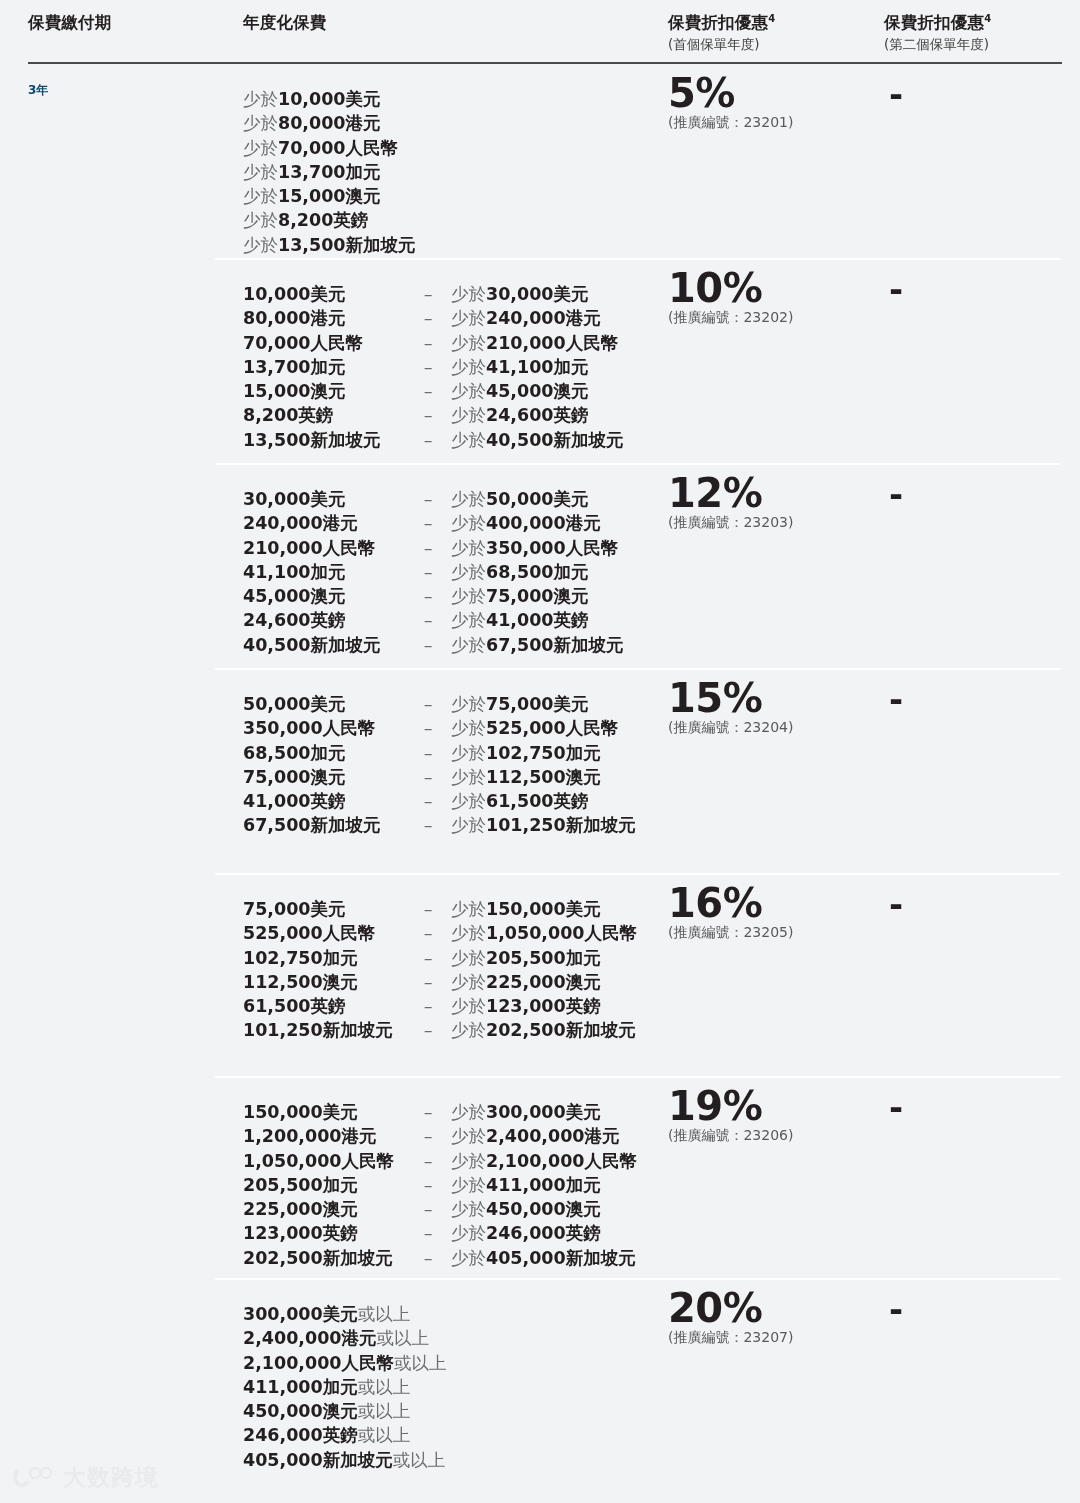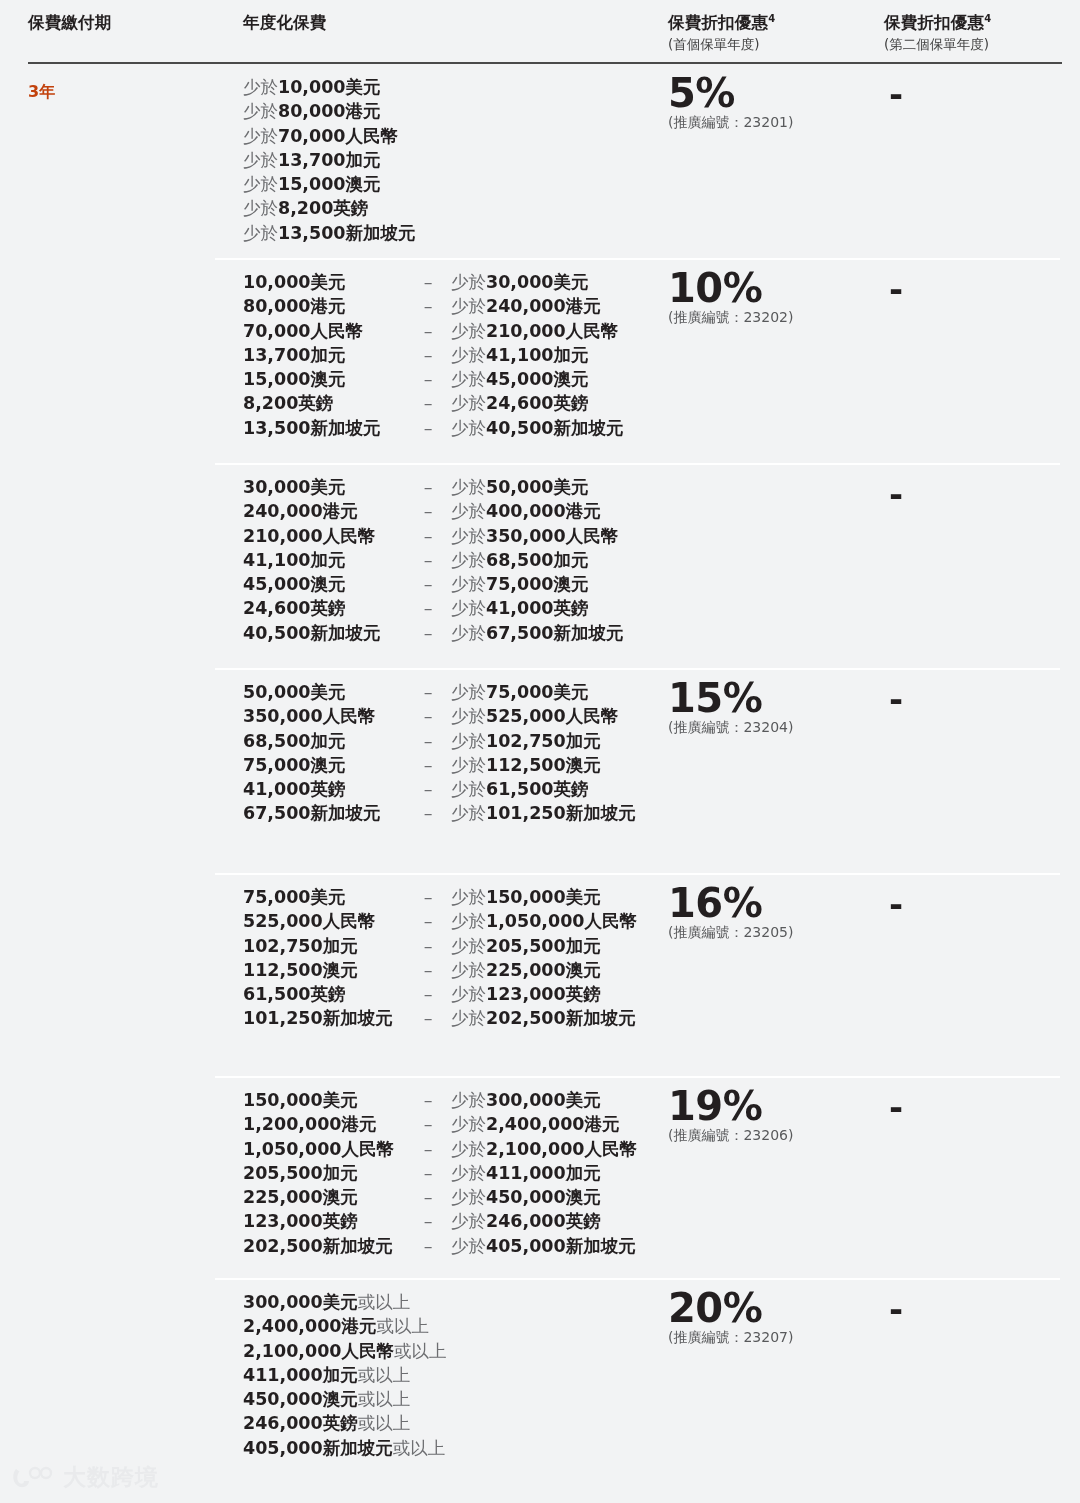--- a/index.html
+++ b/index.html
@@ -76,29 +76,29 @@
     top: 0;
     width: 845px;
     height: 2px;
     background: #ffffff;
   }
 
   .cell-term {
     position: absolute;
     left: 28px;
     top: 19px;
-    font-size: 16px;
-    font-weight: bold;
-    color: #c2410c;
+    font-size: 12px;
+    font-weight: bold;
+    color: #0c4a6e;
   }
 
   .cell-prem {
     position: absolute;
     left: 243px;
-    top: 12px;
+    top: 24px;
     font-size: 17.5px;
     line-height: 24.3px;
     white-space: nowrap;
   }
   .pline { display: block; height: 24.3px; }
   .pline .lo  { font-weight: bold; color: #231f20; }
   .pline .pre { font-weight: normal; color: #6d6e71; }
   .pline .suf { font-weight: normal; color: #6d6e71; }
   .pline .dash {
     display: inline-block;
@@ -224,20 +224,24 @@
         <div class="row-rule"></div>
         <div class="cell-prem">
           <span class="pline"><span class="c1"><span class="lo">30,000美元</span></span><span class="dash">–</span><span class="pre">少於</span><span class="lo">50,000美元</span></span>
           <span class="pline"><span class="c1"><span class="lo">240,000港元</span></span><span class="dash">–</span><span class="pre">少於</span><span class="lo">400,000港元</span></span>
           <span class="pline"><span class="c1"><span class="lo">210,000人民幣</span></span><span class="dash">–</span><span class="pre">少於</span><span class="lo">350,000人民幣</span></span>
           <span class="pline"><span class="c1"><span class="lo">41,100加元</span></span><span class="dash">–</span><span class="pre">少於</span><span class="lo">68,500加元</span></span>
           <span class="pline"><span class="c1"><span class="lo">45,000澳元</span></span><span class="dash">–</span><span class="pre">少於</span><span class="lo">75,000澳元</span></span>
           <span class="pline"><span class="c1"><span class="lo">24,600英鎊</span></span><span class="dash">–</span><span class="pre">少於</span><span class="lo">41,000英鎊</span></span>
           <span class="pline"><span class="c1"><span class="lo">40,500新加坡元</span></span><span class="dash">–</span><span class="pre">少於</span><span class="lo">67,500新加坡元</span></span>
         </div>
+        <div class="cell-disc1">
+          <div class="pct">12%</div>
+          <div class="promo">(推廣編號：23203)</div>
+        </div>
         <div class="cell-disc2">-</div>
       </div>
       <div class="row" style="height: 205px;">
         <div class="row-rule"></div>
         <div class="cell-prem">
           <span class="pline"><span class="c1"><span class="lo">50,000美元</span></span><span class="dash">–</span><span class="pre">少於</span><span class="lo">75,000美元</span></span>
           <span class="pline"><span class="c1"><span class="lo">350,000人民幣</span></span><span class="dash">–</span><span class="pre">少於</span><span class="lo">525,000人民幣</span></span>
           <span class="pline"><span class="c1"><span class="lo">68,500加元</span></span><span class="dash">–</span><span class="pre">少於</span><span class="lo">102,750加元</span></span>
           <span class="pline"><span class="c1"><span class="lo">75,000澳元</span></span><span class="dash">–</span><span class="pre">少於</span><span class="lo">112,500澳元</span></span>
           <span class="pline"><span class="c1"><span class="lo">41,000英鎊</span></span><span class="dash">–</span><span class="pre">少於</span><span class="lo">61,500英鎊</span></span>

